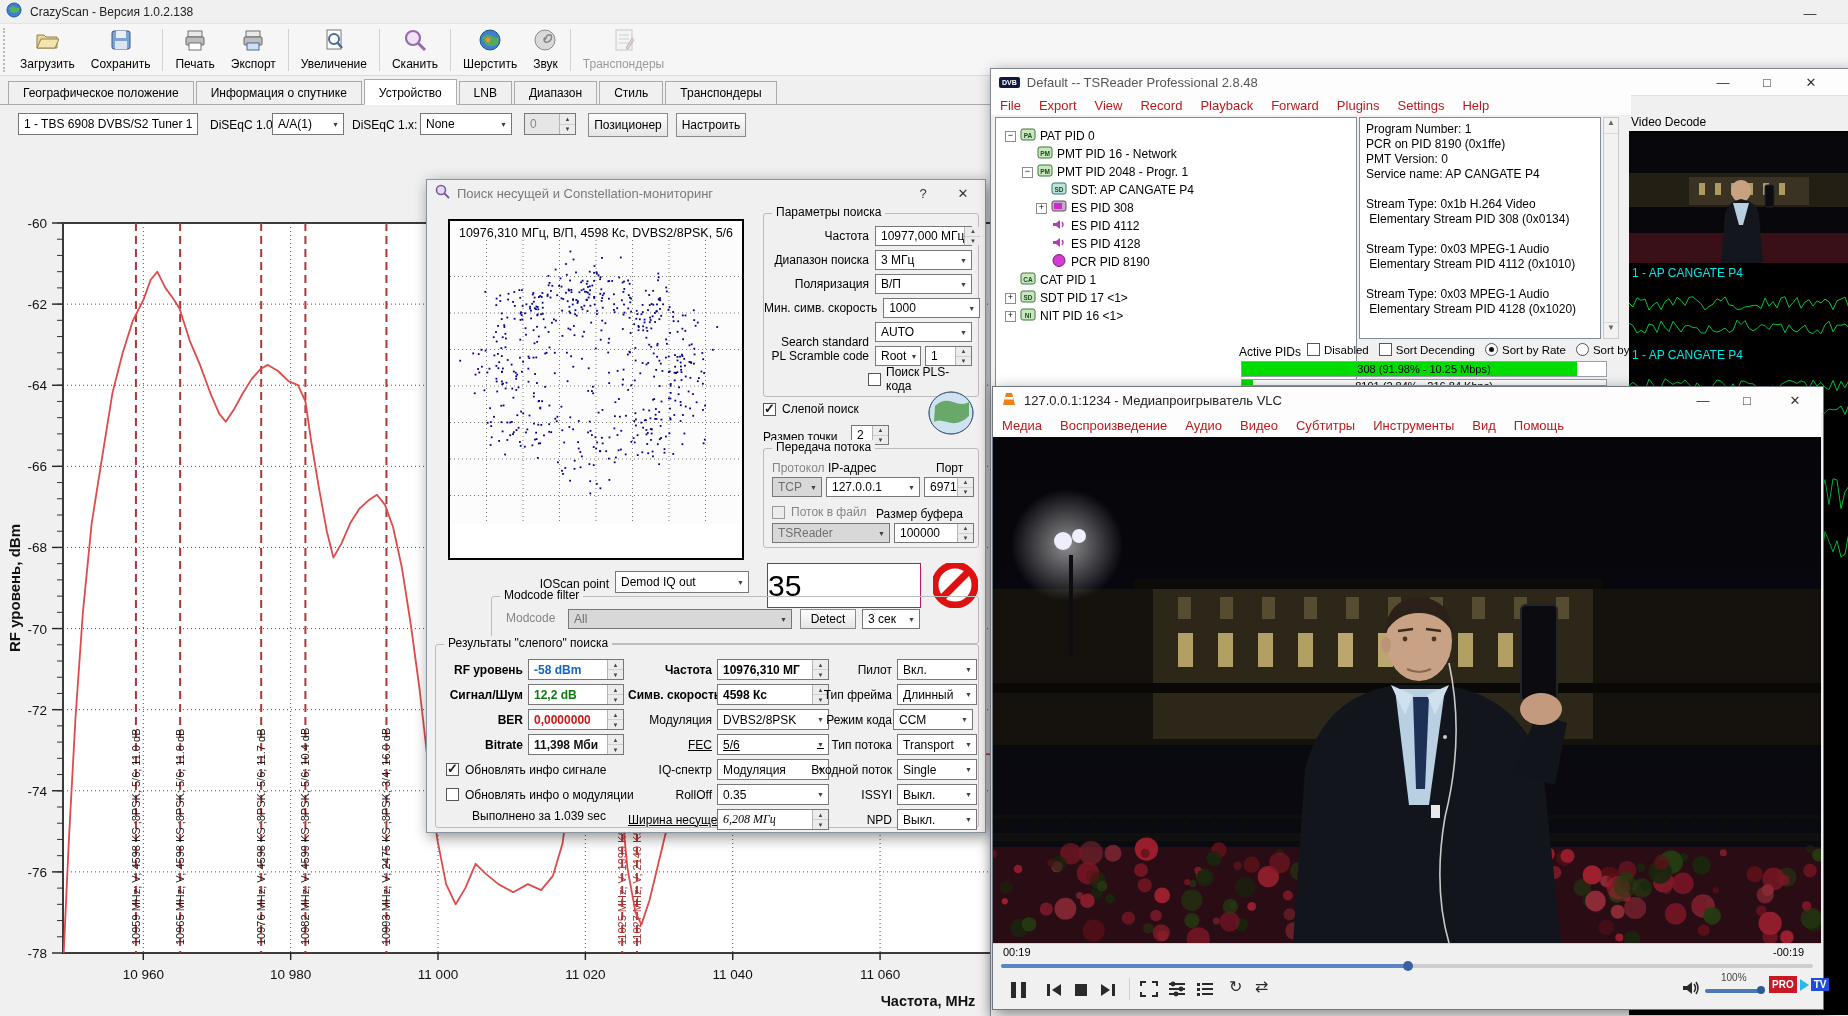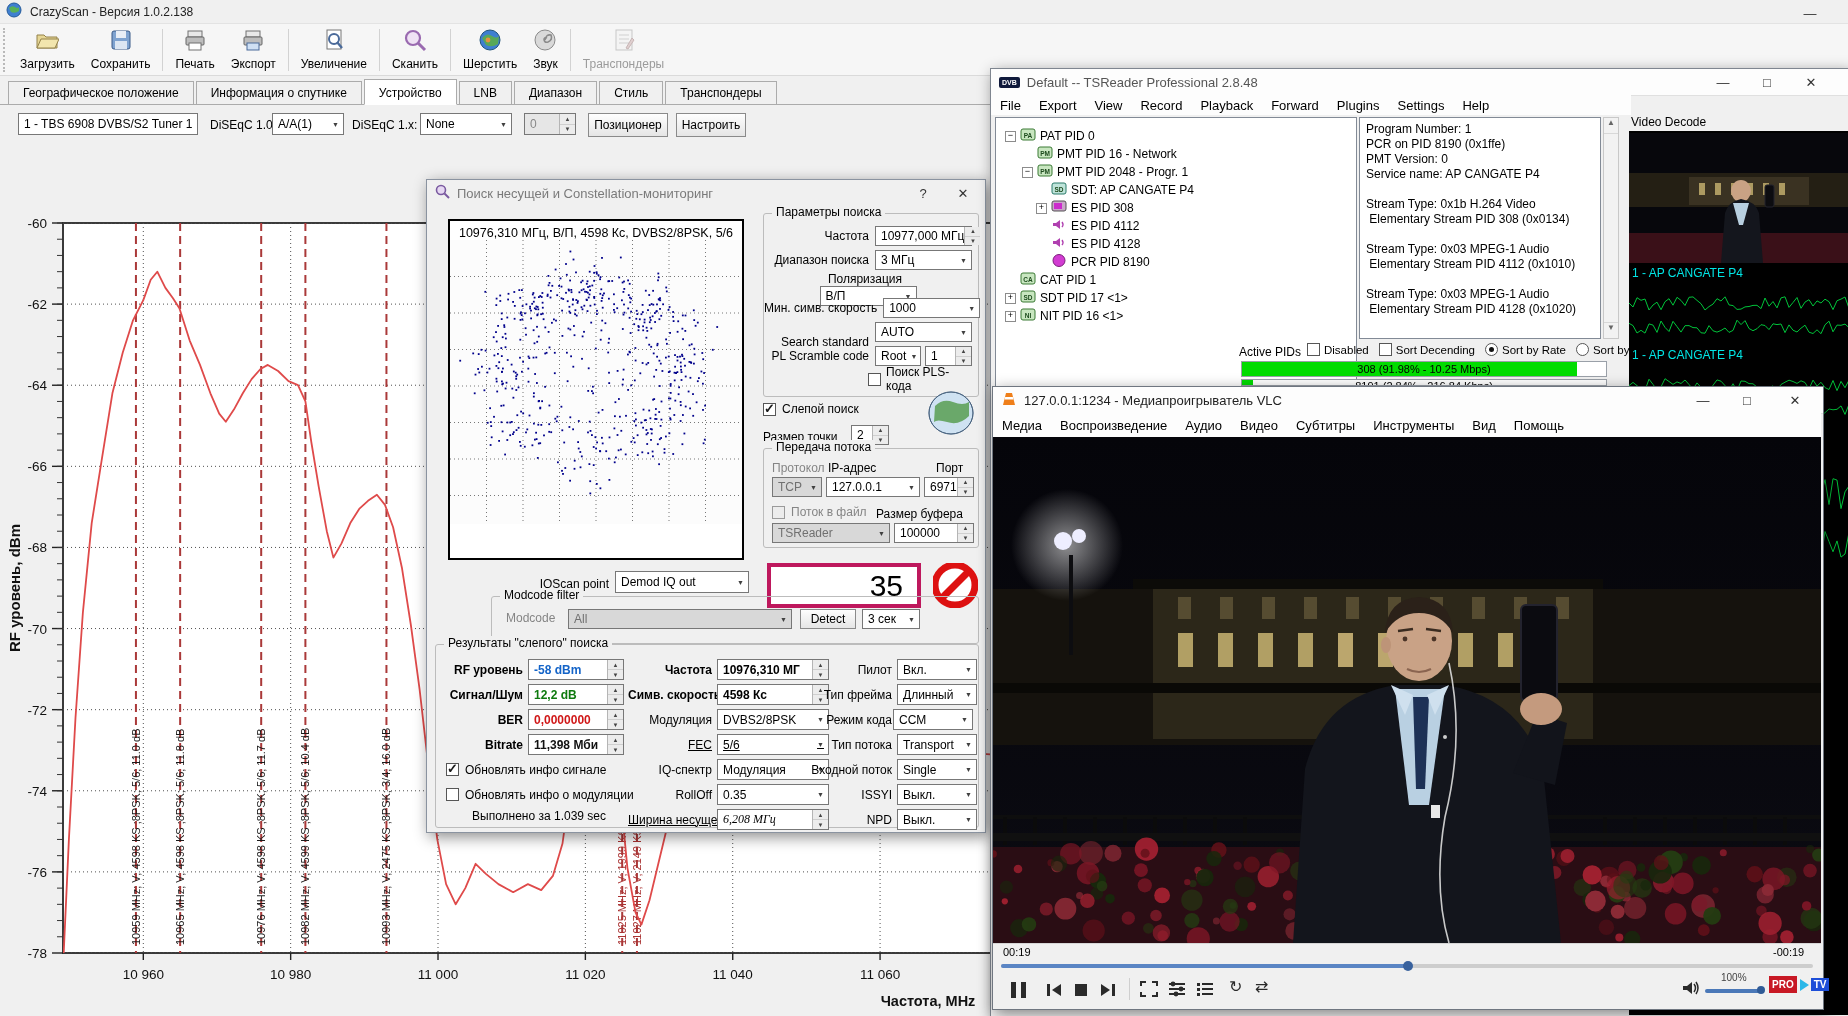--- a/index.html
+++ b/index.html
@@ -3,21 +3,21 @@
 <meta charset="utf-8">
 <style>
   html,body{margin:0;padding:0;background:#6b6b6b}
   #root{position:relative;width:1848px;height:1016px;overflow:hidden;
         font-family:"Liberation Sans",sans-serif;font-size:12px;color:#000;background:#f0f0f0}
   .abs{position:absolute}
   .win{position:absolute;background:#f0f0f0;border:1px solid #8a93a0;box-shadow:3px 4px 14px rgba(0,0,0,.45)}
   .tbar{position:absolute;left:0;top:0;right:0;height:26px;display:flex;align-items:center;gap:7px;padding:0 8px;background:#fdfdfd;border-bottom:1px solid #e0e0e0}
   .tbar .ttl{font-size:13px;white-space:nowrap;overflow:hidden}
   .wbtn{position:absolute;top:0;width:40px;height:26px;display:flex;align-items:center;justify-content:center;font-size:13px;color:#333}
-  .menubar{position:absolute;display:flex;align-items:center;background:#fdfdfd;font-size:13px;color:#000000}
+  .menubar{position:absolute;display:flex;align-items:center;background:#fdfdfd;font-size:13px;color:#b91c1c}
   .menubar span{padding:3px 9px}
   .combo{display:inline-flex;align-items:center;background:#fff;border:1px solid #777;height:22px;box-sizing:border-box;padding-left:5px;font-size:12px;white-space:nowrap;overflow:hidden}
   .combo .arr{margin-left:auto;width:15px;text-align:center;font-size:7px;color:#404040;flex:none}
   .combo.dis{background:#d8d8d8;color:#707070}
   .spin{display:inline-flex;align-items:center;background:#fff;border:1px solid #777;height:22px;box-sizing:border-box;padding-left:5px;font-size:12px;white-space:nowrap}
   .spin .sb{margin-left:auto;width:15px;align-self:stretch;display:flex;flex-direction:column;border-left:1px solid #b5b5b5;flex:none}
   .spin .sb i{flex:1;display:flex;align-items:center;justify-content:center;font-style:normal;font-size:6px;color:#444;background:#ececec}
   .spin .sb i:first-child{border-bottom:1px solid #cfcfcf}
   .spin.dis{background:#e6e6e6;color:#888}
   .btn{display:inline-flex;align-items:center;justify-content:center;background:linear-gradient(#fefefe,#e5e5e5);border:1px solid #8a8a8a;font-size:12px;box-sizing:border-box}
@@ -947,21 +947,21 @@
               </span>
             </span>
           </div>
           <div style="display: flex; align-items: center; height: 24px;">
             <span style="flex: 1 1 0%; text-align: right; padding-right: 6px; white-space: nowrap;">Диапазон поиска</span>
             <span class="combo" style="width: 97px; height: 20px; flex: 0 0 auto;">
               <span>3 МГц</span>
               <span class="arr">▼</span>
             </span>
           </div>
-          <div style="display: flex; align-items: center; height: 24px; flex-direction: column;">
+          <div style="display: flex; align-items: center; height: 24px;">
             <span style="flex: 1 1 0%; text-align: right; padding-right: 6px; white-space: nowrap;">Поляризация</span>
             <span class="combo" style="width: 97px; height: 20px; flex: 0 0 auto;">
               <span>В/П</span>
               <span class="arr">▼</span>
             </span>
           </div>
           <div style="display: flex; align-items: center; height: 24px;">
             <span style="flex: 1 1 0%; text-align: right; padding-right: 6px; white-space: nowrap;">Мин. симв. скорость</span>
             <span class="combo" style="width: 97px; height: 20px; flex: 0 0 auto;">
               <span>1000</span>
@@ -1053,21 +1053,21 @@
             <i>▼</i>
           </span>
         </span>
     </div>
 
     <span class="lbl" style="left:92px;top:397px;width:90px;text-align:right">IQScan point</span>
     <span class="combo abs" style="left:188px;top:391px;width:134px">
         <span>Demod IQ out</span>
         <span class="arr">▼</span>
       </span>
-    <div class="abs" style="left:340px;top:383px;width:154px;height:45px;background:#fff;border:4px solid #be185d;display:flex;align-items:center;justify-content:flex-end;padding-right:14px;box-sizing:border-box;font-size:30px">
+    <div class="abs" style="left:340px;top:383px;width:154px;height:45px;background:#fff;border:1px solid #be185d;display:flex;align-items:center;justify-content:flex-start;padding-right:14px;box-sizing:border-box;font-size:30px">
       <span>35</span>
     </div>
     <span class="abs" style="left:506px;top:383px">
       <svg width="45" height="45">
           <circle cx="22" cy="22" r="20" fill="#fff" stroke="#dd1111" stroke-width="7"></circle>
           <line x1="9" y1="35" x2="35" y2="9" stroke="#dd1111" stroke-width="7"></line>
         </svg>
     </span>
 
     <div class="gb" style="left:64px;top:416px;width:486px;height:46px">

